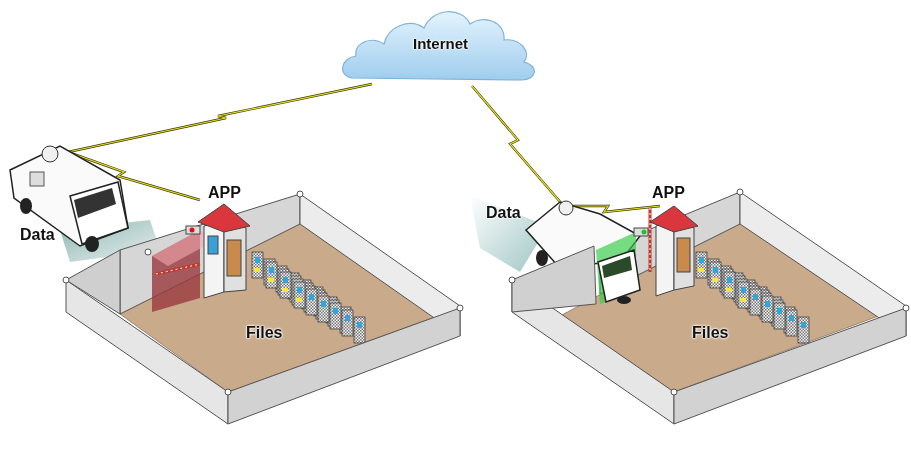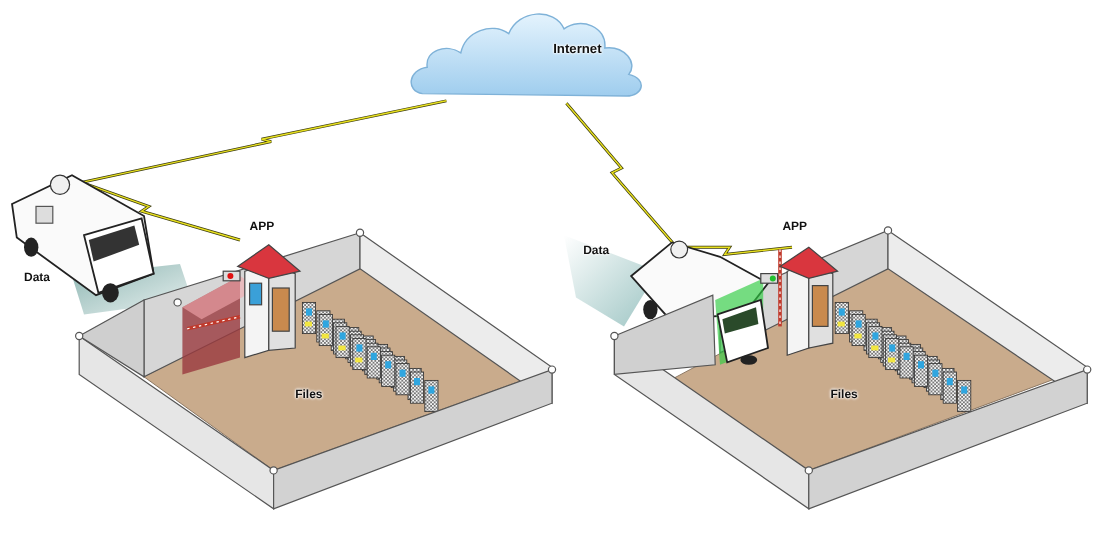--- a/index.html
+++ b/index.html
@@ -1,22 +1,22 @@
 <!DOCTYPE html>
 <html><head>
 <meta charset="utf-8">
 <style>
   html, body { margin:0; padding:0; background:#ffffff; }
   body { width:911px; height:453px; overflow:hidden; font-family:"Liberation Sans", sans-serif; }
   #stage { position:relative; width:911px; height:453px; }
   svg { position:absolute; left:0; top:0; }
   .lbl { position:absolute; font-family:"Liberation Sans", sans-serif; font-weight:bold; color:#111;
          text-shadow: 0 0 2px #fff, 0 0 2px #fff, 0 0 3px #fff; white-space:nowrap; }
-  .lbl-cloud { font-size:11px;margin-left:48px; }
-  .lbl-main { font-size:10px; }
+  .lbl-cloud { font-size:15px; }
+  .lbl-main { font-size:16px; }
 </style>
 </head>
 <body>
 
 <div id="stage">
 <svg width="911" height="453" viewBox="0 0 911 453">
   <defs>
     <linearGradient id="cloudGrad" x1="0" y1="0" x2="0" y2="1">
       <stop offset="0" stop-color="#e4f3fd"></stop>
       <stop offset="1" stop-color="#9fcdee"></stop>

